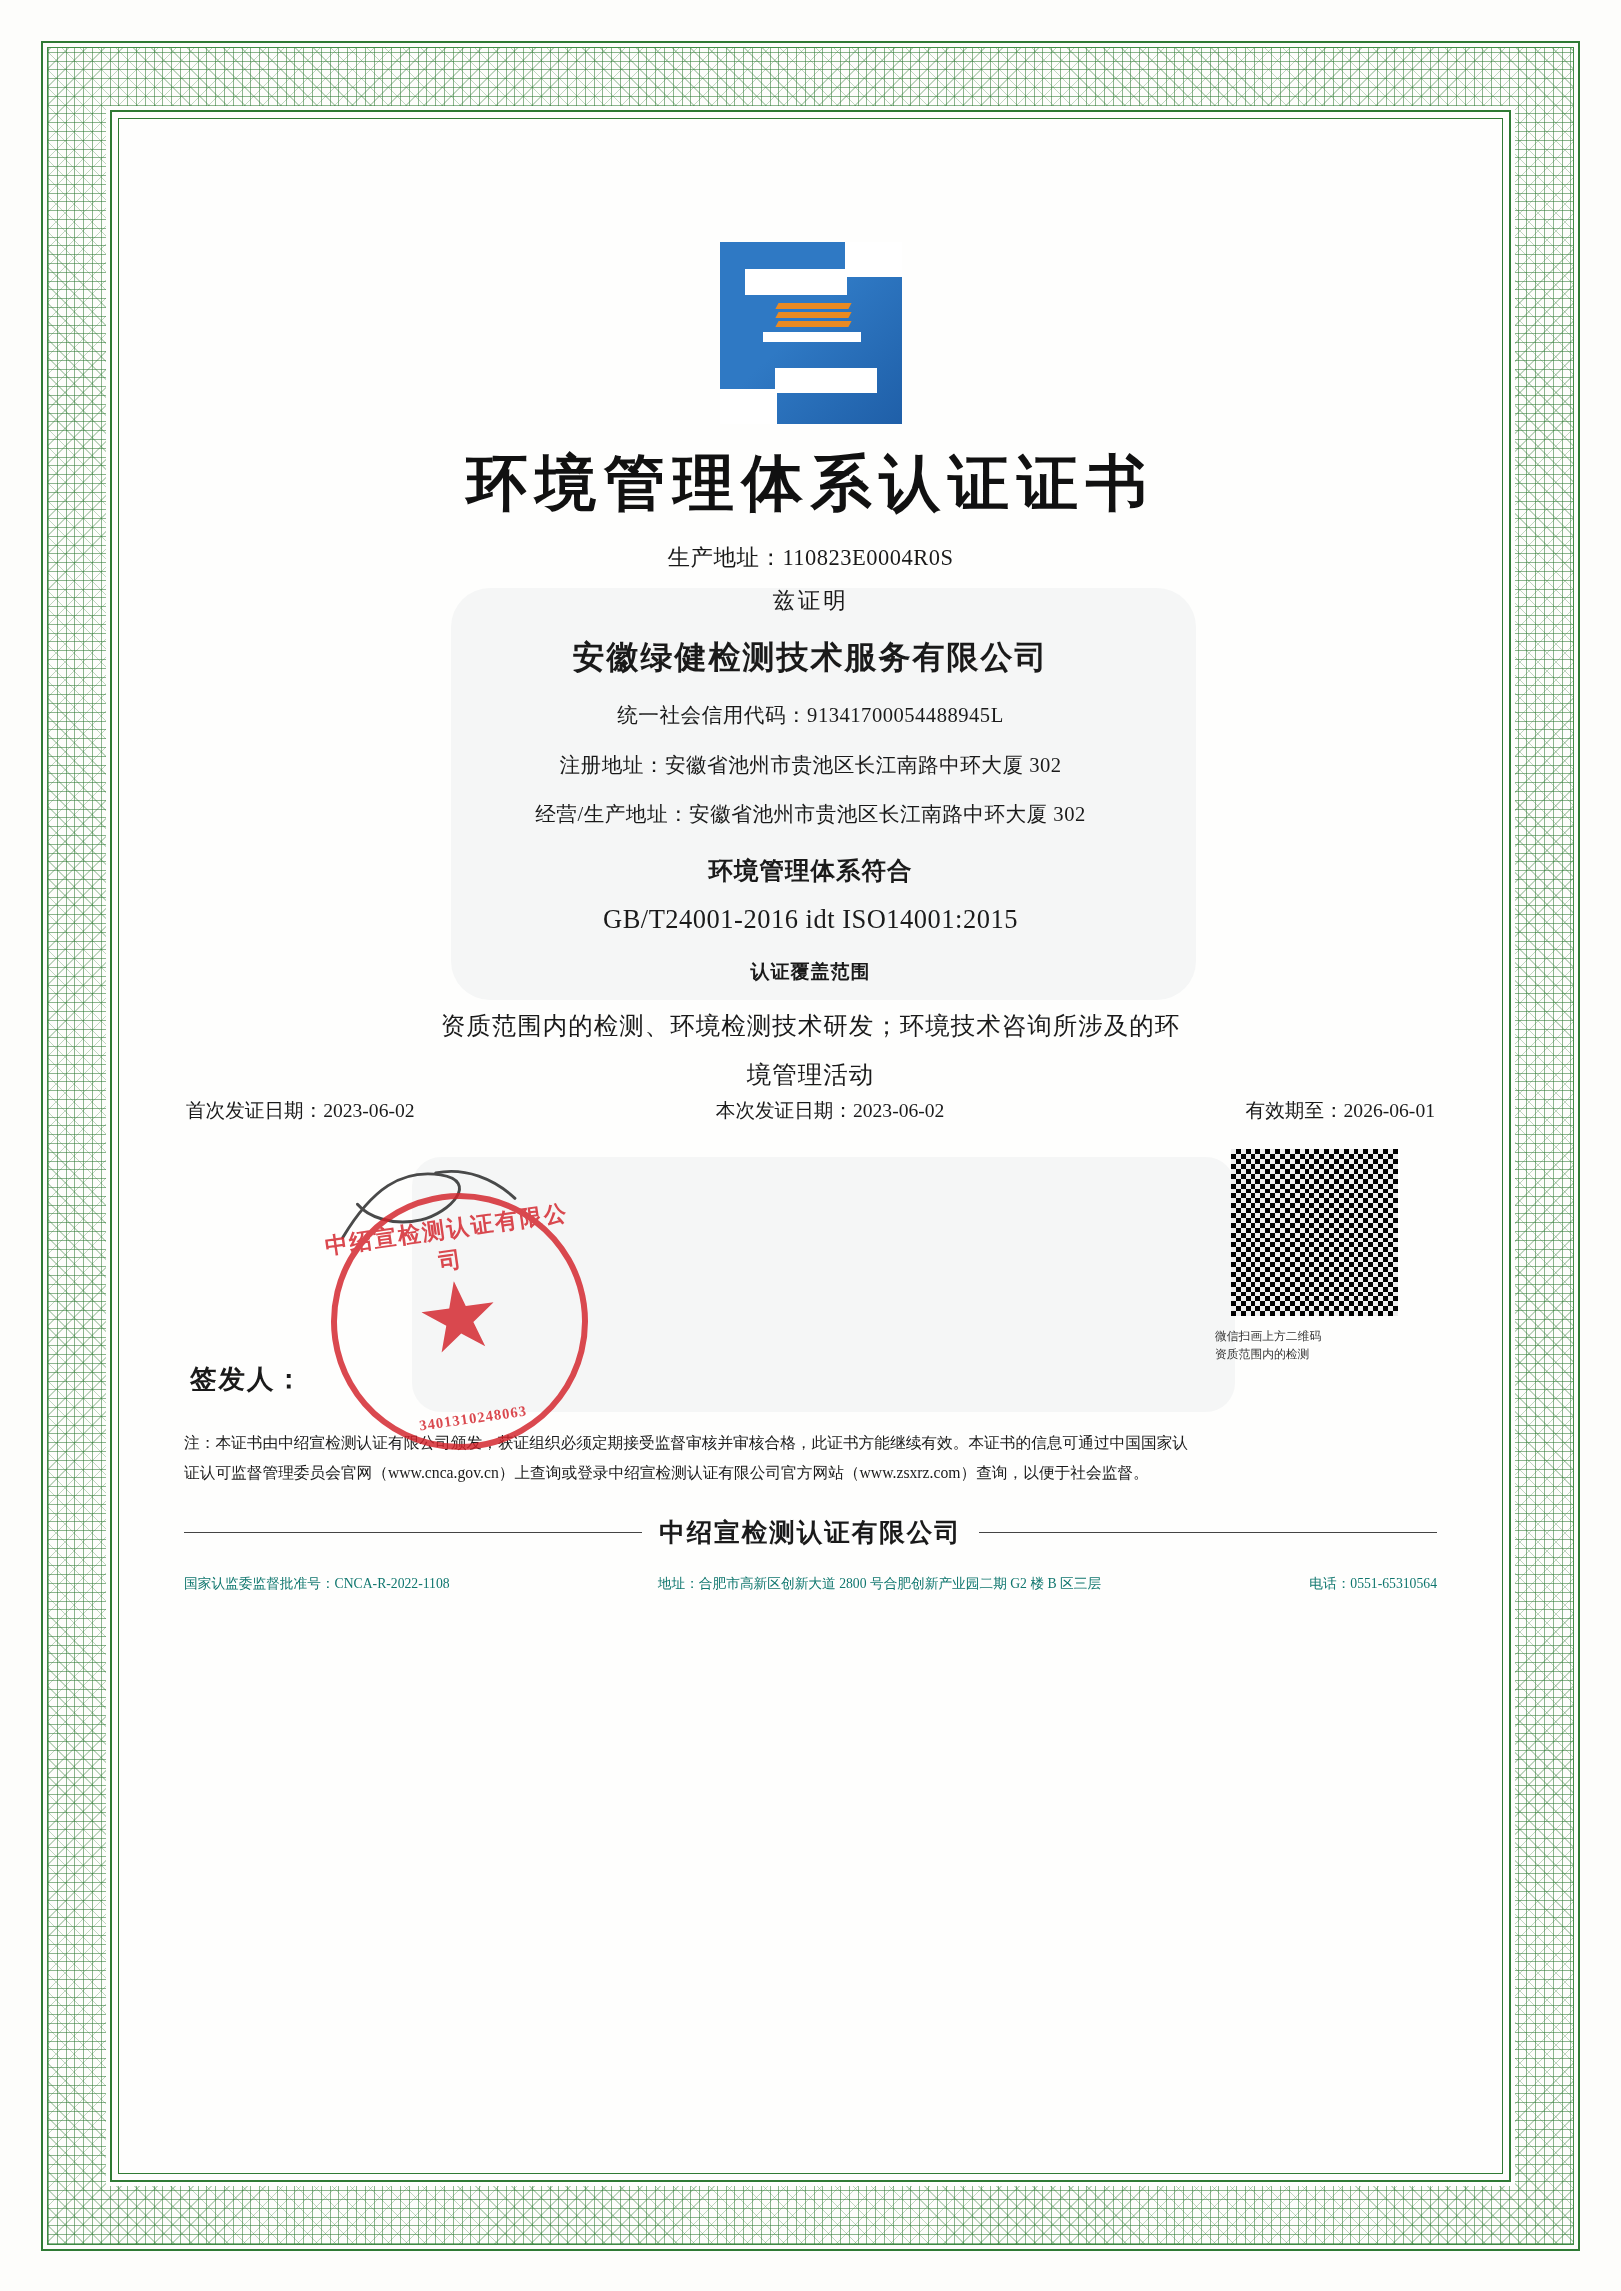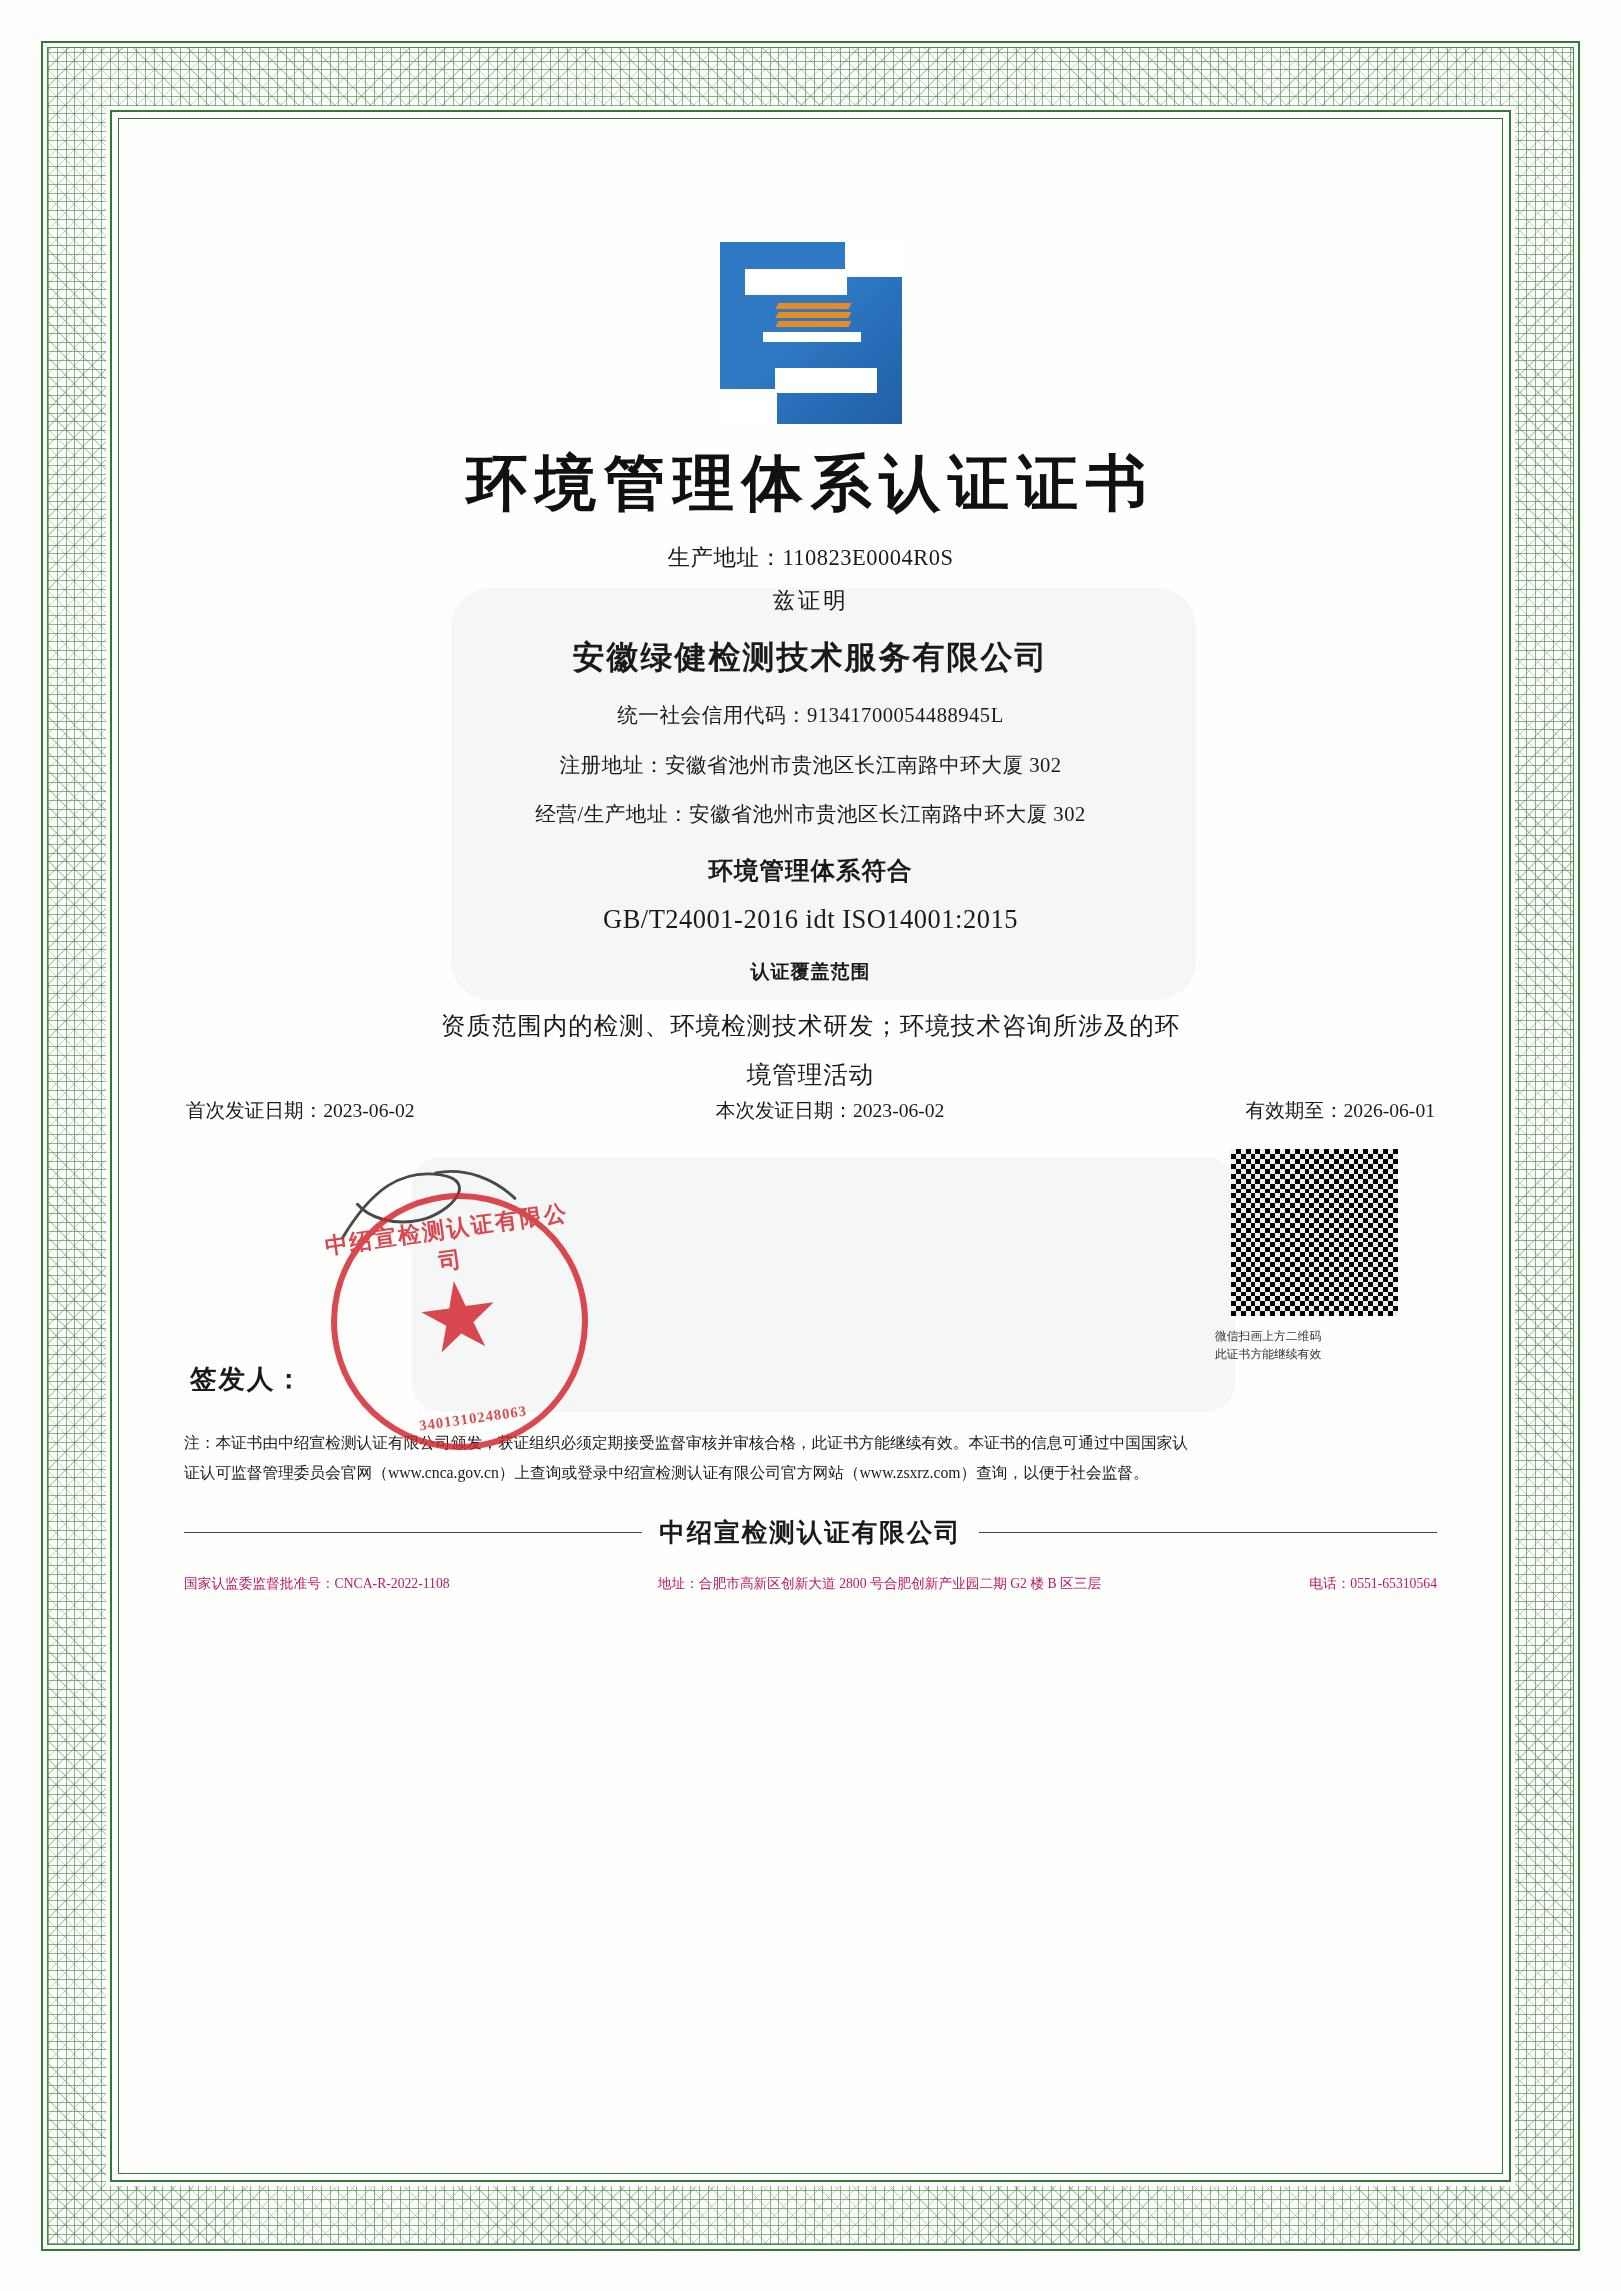--- a/index.html
+++ b/index.html
@@ -290,21 +290,21 @@
     font-weight: 700;
     letter-spacing: 2px;
     white-space: nowrap;
   }
   .footer {
     margin-top: 25.5px;
     display: flex;
     justify-content: space-between;
     padding: 0 47px;
     font-size: 13.7px;
-    color: #be185d;
+    color: #0f766e;
   }
 
   
   .wm {
     position: absolute;
     background: rgba(170,175,185,0.10);
     pointer-events: none;
   }
 </style>
 </head>
@@ -376,21 +376,21 @@
 
       <div class="seal">
         <div class="seal-top-text">中绍宣检测认证有限公司</div>
         <div class="star"></div>
         <div class="seal-bottom-text">3401310248063</div>
       </div>
 
       <div class="qr"></div>
       <div class="qr-cap">
         <div>微信扫画上方二维码</div>
-        <div>此证书方能继续有效</div>
+        <div>资质范围内的检测</div>
       </div>
     </div>
 
     <div class="notes">
       <div>注：本证书由中绍宣检测认证有限公司颁发，获证组织必须定期接受监督审核并审核合格，此证书方能继续有效。本证书的信息可通过中国国家认</div>
       <div>证认可监督管理委员会官网（www.cnca.gov.cn）上查询或登录中绍宣检测认证有限公司官方网站（www.zsxrz.com）查询，以便于社会监督。</div>
     </div>
 
     <div class="issuer-row">
       <div class="rule"></div>

